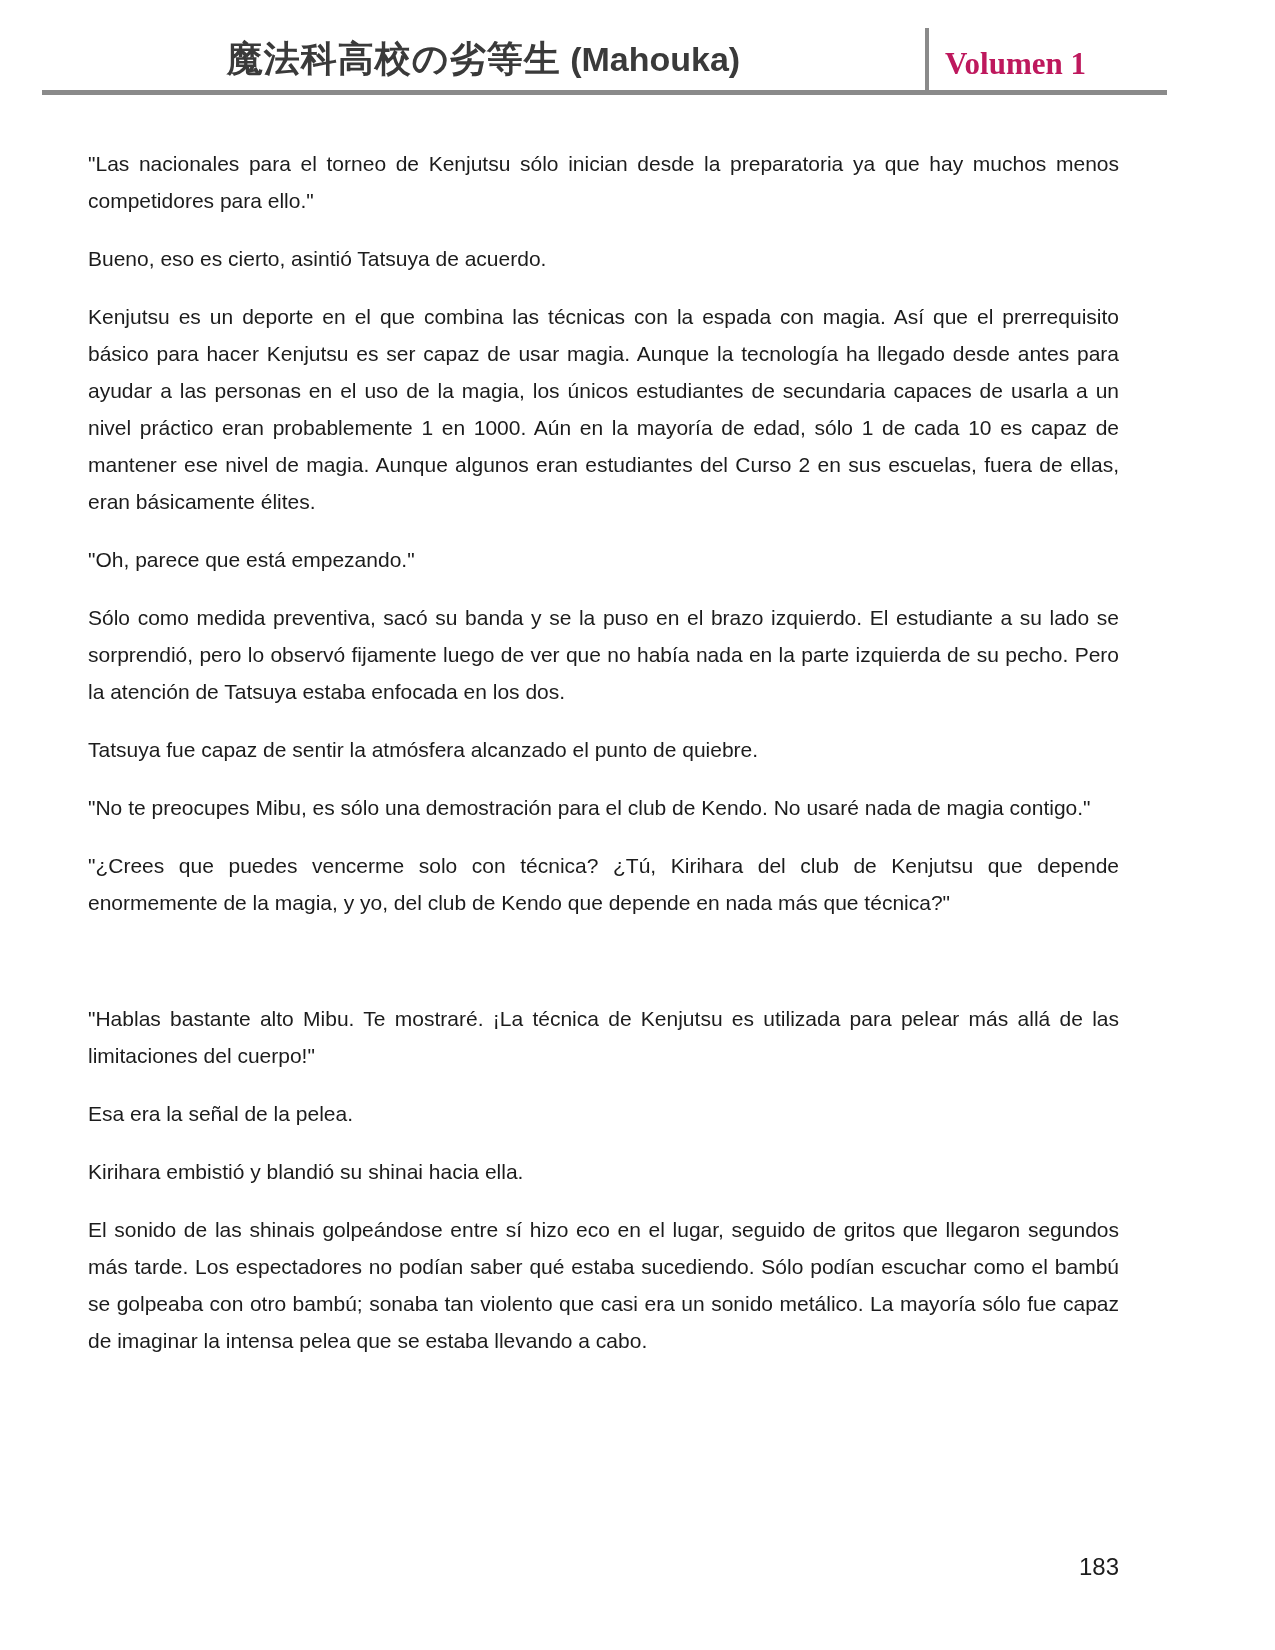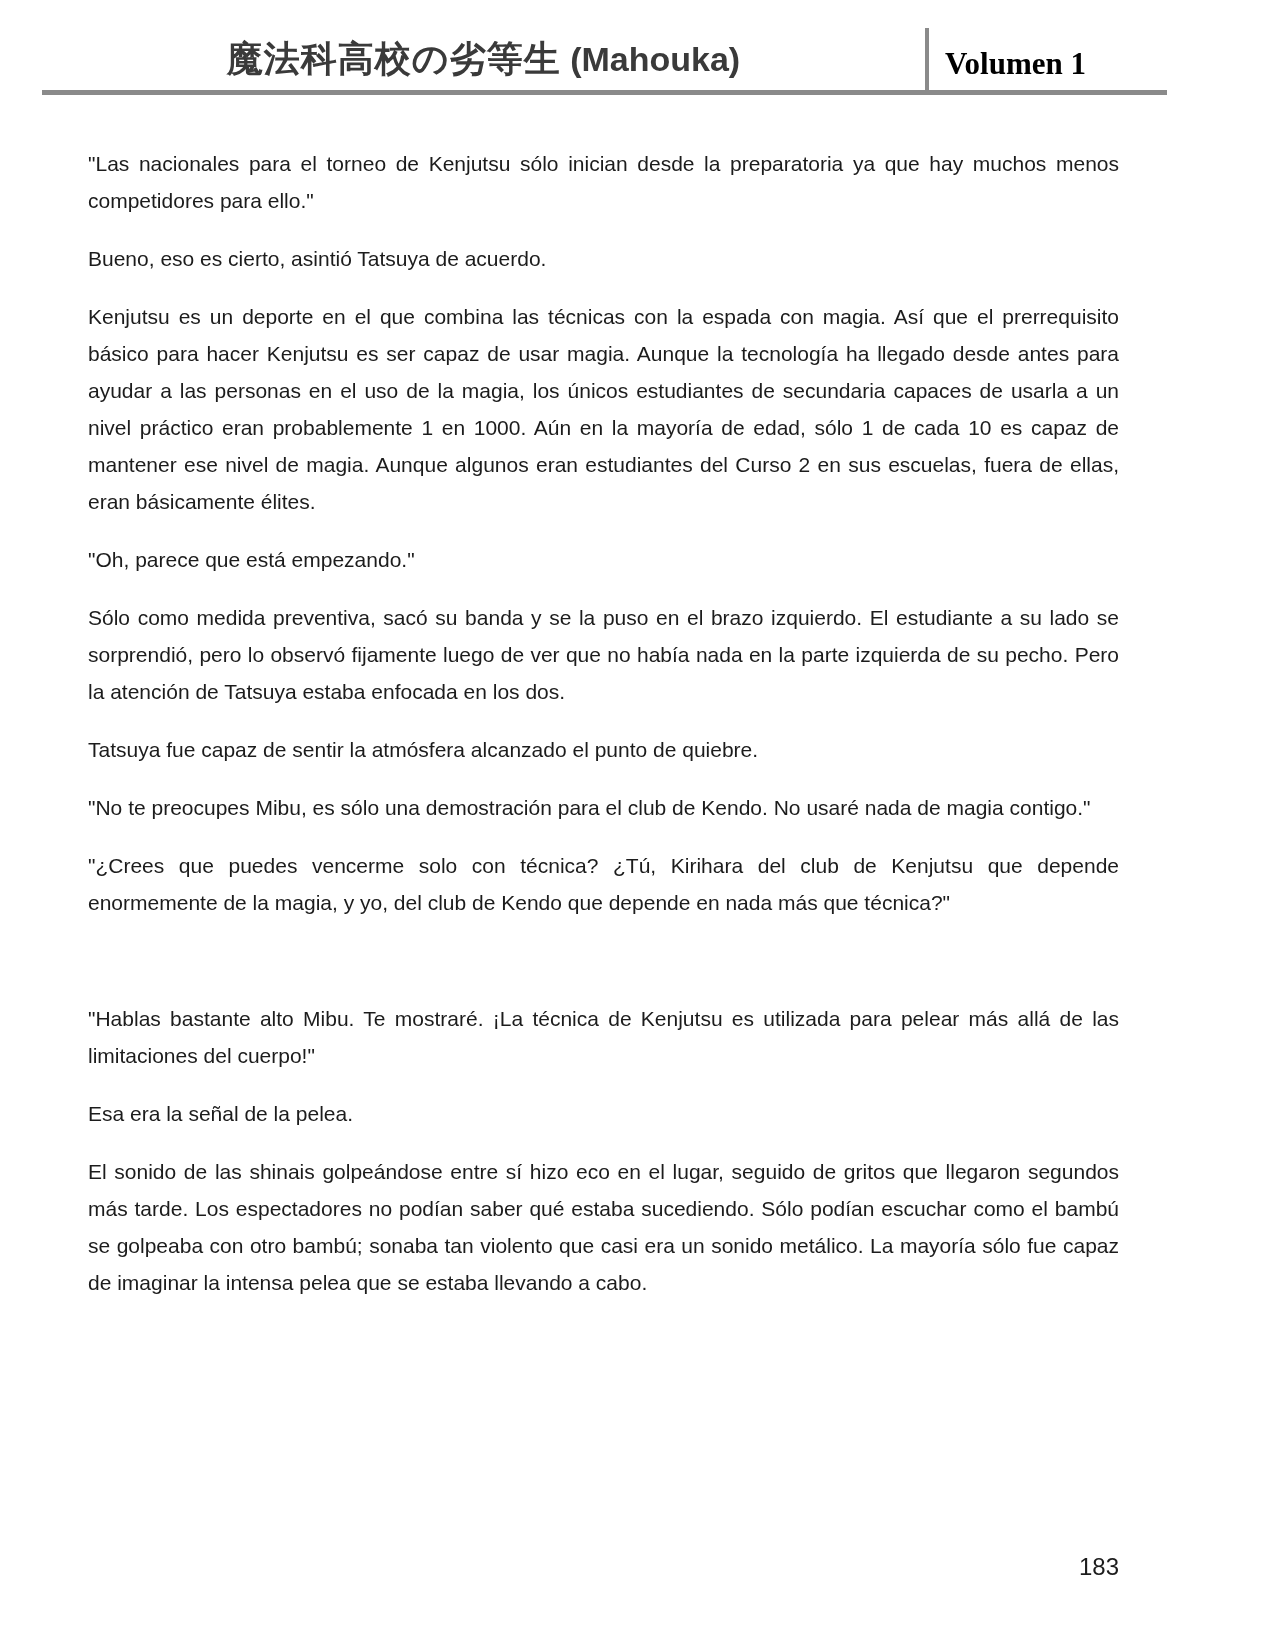--- a/index.html
+++ b/index.html
@@ -94,36 +94,37 @@
 <div class="page">
 
   <div class="header">
     <div class="header-title-region">
       <div class="header-title">
         <span class="title-jp">魔法科高校の劣等生</span><span class="title-latin"> (Mahouka)</span>
       </div>
     </div>
     <div class="header-divider" style="background: rgb(138, 138, 138);"></div>
     <div class="header-volume-region">
-      <span class="header-volume" style="color: #000000;">Volumen 1</span>
+      <span class="header-volume" style="color: #be185d;">Volumen 1</span>
     </div>
   </div>
 
   <div class="header-rule" style="background: rgb(138, 138, 138);"></div>
 
   <div class="body-text">
       <p class="para">"Las nacionales para el torneo de Kenjutsu sólo inician desde la preparatoria ya que hay muchos menos competidores para ello."</p>
       <p class="para">Bueno, eso es cierto, asintió Tatsuya de acuerdo.</p>
       <p class="para">Kenjutsu es un deporte en el que combina las técnicas con la espada con magia. Así que el prerrequisito básico para hacer Kenjutsu es ser capaz de usar magia. Aunque la tecnología ha llegado desde antes para ayudar a las personas en el uso de la magia, los únicos estudiantes de secundaria capaces de usarla a un nivel práctico eran probablemente 1 en 1000. Aún en la mayoría de edad, sólo 1 de cada 10 es capaz de mantener ese nivel de magia. Aunque algunos eran estudiantes del Curso 2 en sus escuelas, fuera de ellas, eran básicamente élites.</p>
       <p class="para">"Oh, parece que está empezando."</p>
       <p class="para">Sólo como medida preventiva, sacó su banda y se la puso en el brazo izquierdo. El estudiante a su lado se sorprendió, pero lo observó fijamente luego de ver que no había nada en la parte izquierda de su pecho. Pero la atención de Tatsuya estaba enfocada en los dos.</p>
       <p class="para">Tatsuya fue capaz de sentir la atmósfera alcanzado el punto de quiebre.</p>
       <p class="para">"No te preocupes Mibu, es sólo una demostración para el club de Kendo. No usaré nada de magia contigo."</p>
       <p class="para">"¿Crees que puedes vencerme solo con técnica? ¿Tú, Kirihara del club de Kenjutsu que depende enormemente de la magia, y yo, del club de Kendo que depende en nada más que técnica?"</p>
       <p class="para"></p>
       <p class="para">"Hablas bastante alto Mibu. Te mostraré. ¡La técnica de Kenjutsu es utilizada para pelear más allá de las limitaciones del cuerpo!"</p>
       <p class="para">Esa era la señal de la pelea.</p>
+      <p class="para">Kirihara embistió y blandió su shinai hacia ella.</p>
       <p class="para">El sonido de las shinais golpeándose entre sí hizo eco en el lugar, seguido de gritos que llegaron segundos más tarde. Los espectadores no podían saber qué estaba sucediendo. Sólo podían escuchar como el bambú se golpeaba con otro bambú; sonaba tan violento que casi era un sonido metálico. La mayoría sólo fue capaz de imaginar la intensa pelea que se estaba llevando a cabo.</p>
     </div>
 
   <span class="page-number">183</span>
 
 </div>
 
 </body></html>

